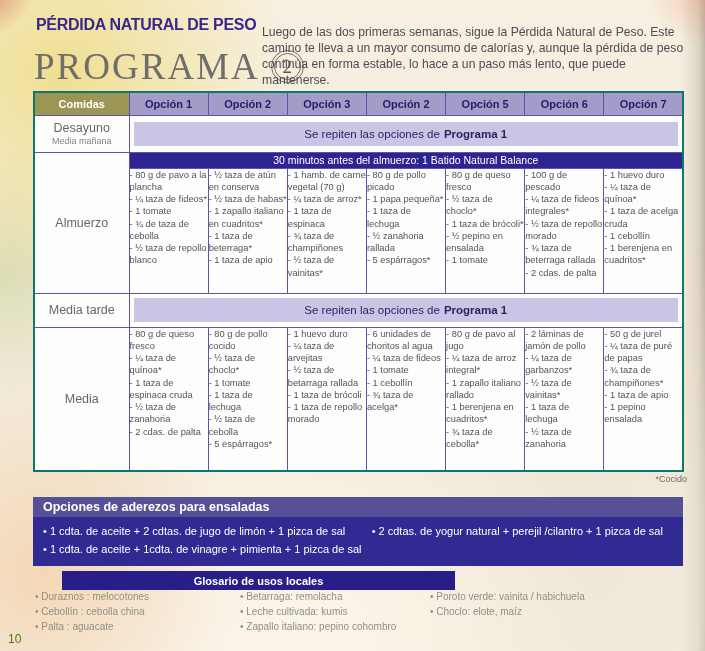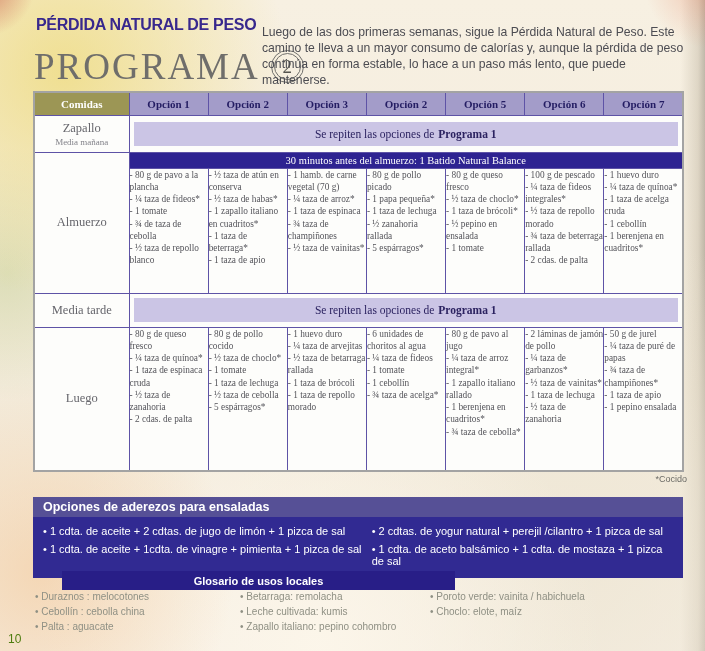--- a/index.html
+++ b/index.html
@@ -24,21 +24,21 @@
   .title-big{font-family:"Liberation Serif",serif;font-size:37px;font-weight:400;
     color:#6f6e6b;letter-spacing:2px;line-height:1;}
   .title-circle{width:25px;height:25px;border:1.6px solid #6f6e6b;border-radius:50%;
     outline:1.4px solid #6f6e6b;outline-offset:2px;display:flex;align-items:center;
     justify-content:center;font-size:19px;color:#55544f;margin-left:6px;
     font-family:"Liberation Serif",serif;}
   .intro{position:absolute;left:262px;top:24px;width:432px;font-size:12.2px;
     line-height:1.32;color:#4c4c52;margin:0;}
   
   table.meals{position:absolute;left:33px;top:91px;width:651px;border-collapse:collapse;
-    table-layout:fixed;border:2px solid #a3a3a3;background:#14b8a6;font-family:Liberation Serif, serif;}
+    table-layout:fixed;border:2px solid #0f766e;background:#14b8a6;}
   table.meals td,table.meals th{border:1.4px solid #5e53a6;padding:0;}
   tr.head{height:23px;}
   th.corner{background:#9c9655;color:#fff;font-size:11px;font-weight:bold;}
   th.opt{background:#a39cc9;color:#241d63;font-size:11px;font-weight:bold;}
   td.rowlabel{background:#fdfdfb;color:#66666c;font-size:12.5px;text-align:center;
     vertical-align:middle;}
   td.rowlabel .sub{font-size:9px;color:#83838a;margin-top:1px;}
   tr.row-desayuno{height:37px;}
   tr.row-band{height:16px;}
   tr.row-almuerzo{height:125px;}
@@ -103,21 +103,21 @@
       <th class="opt">Opción 1</th>
       <th class="opt">Opción 2</th>
       <th class="opt">Opción 3</th>
       <th class="opt">Opción 2</th>
       <th class="opt">Opción 5</th>
       <th class="opt">Opción 6</th>
       <th class="opt">Opción 7</th>
     </tr>
     <tr class="row-desayuno">
       <td class="rowlabel">
-        <div>Zapallo</div>
+        <div>Desayuno</div>
         <div class="sub">Media mañana</div>
       </td>
       <td class="repeat-cell" colspan="7">
         <div class="repeat-band">
           <span>Se repiten las opciones de</span>
           <b>Programa 1</b>
         </div>
       </td>
     </tr>
     <tr class="row-band">
@@ -164,21 +164,21 @@
     <tr class="row-mediatarde">
       <td class="rowlabel">Media tarde</td>
       <td class="repeat-cell" colspan="7">
         <div class="repeat-band">
           <span>Se repiten las opciones de</span>
           <b>Programa 1</b>
         </div>
       </td>
     </tr>
     <tr class="row-cena">
-      <td class="rowlabel">Luego</td>
+      <td class="rowlabel">Media</td>
       <td class="cell">- 80 g de queso fresco
 - ¼ taza de quínoa*
 - 1 taza de espinaca cruda
 - ½ taza de zanahoria
 - 2 cdas. de palta</td>
       <td class="cell">- 80 g de pollo cocido
 - ½ taza de choclo*
 - 1 tomate
 - 1 taza de lechuga
 - ½ taza de cebolla
@@ -213,21 +213,20 @@
     </table>
 
   <div class="footnote">*Cocido</div>
 
   <div class="dressings">
     <div class="dressings-title">Opciones de aderezos para ensaladas</div>
     <div class="dressings-body">
       <div>• 1 cdta. de aceite + 2 cdtas. de jugo de limón + 1 pizca de sal</div>
       <div>• 2 cdtas. de yogur natural + perejil /cilantro + 1 pizca de sal</div>
       <div>• 1 cdta. de aceite + 1cdta. de vinagre + pimienta + 1 pizca de sal</div>
-      <div>• 1 cdta. de aceto balsámico + 1 cdta. de mostaza + 1 pizca de sal</div>
     </div>
   </div>
 
   <div class="glossary-band">Glosario de usos locales</div>
   <div class="glossary-cols">
     <div class="glossary-col gcol1">• Duraznos : melocotones
 • Cebollín : cebolla china
 • Palta : aguacate</div>
     <div class="glossary-col gcol2">• Betarraga: remolacha
 • Leche cultivada: kumis

